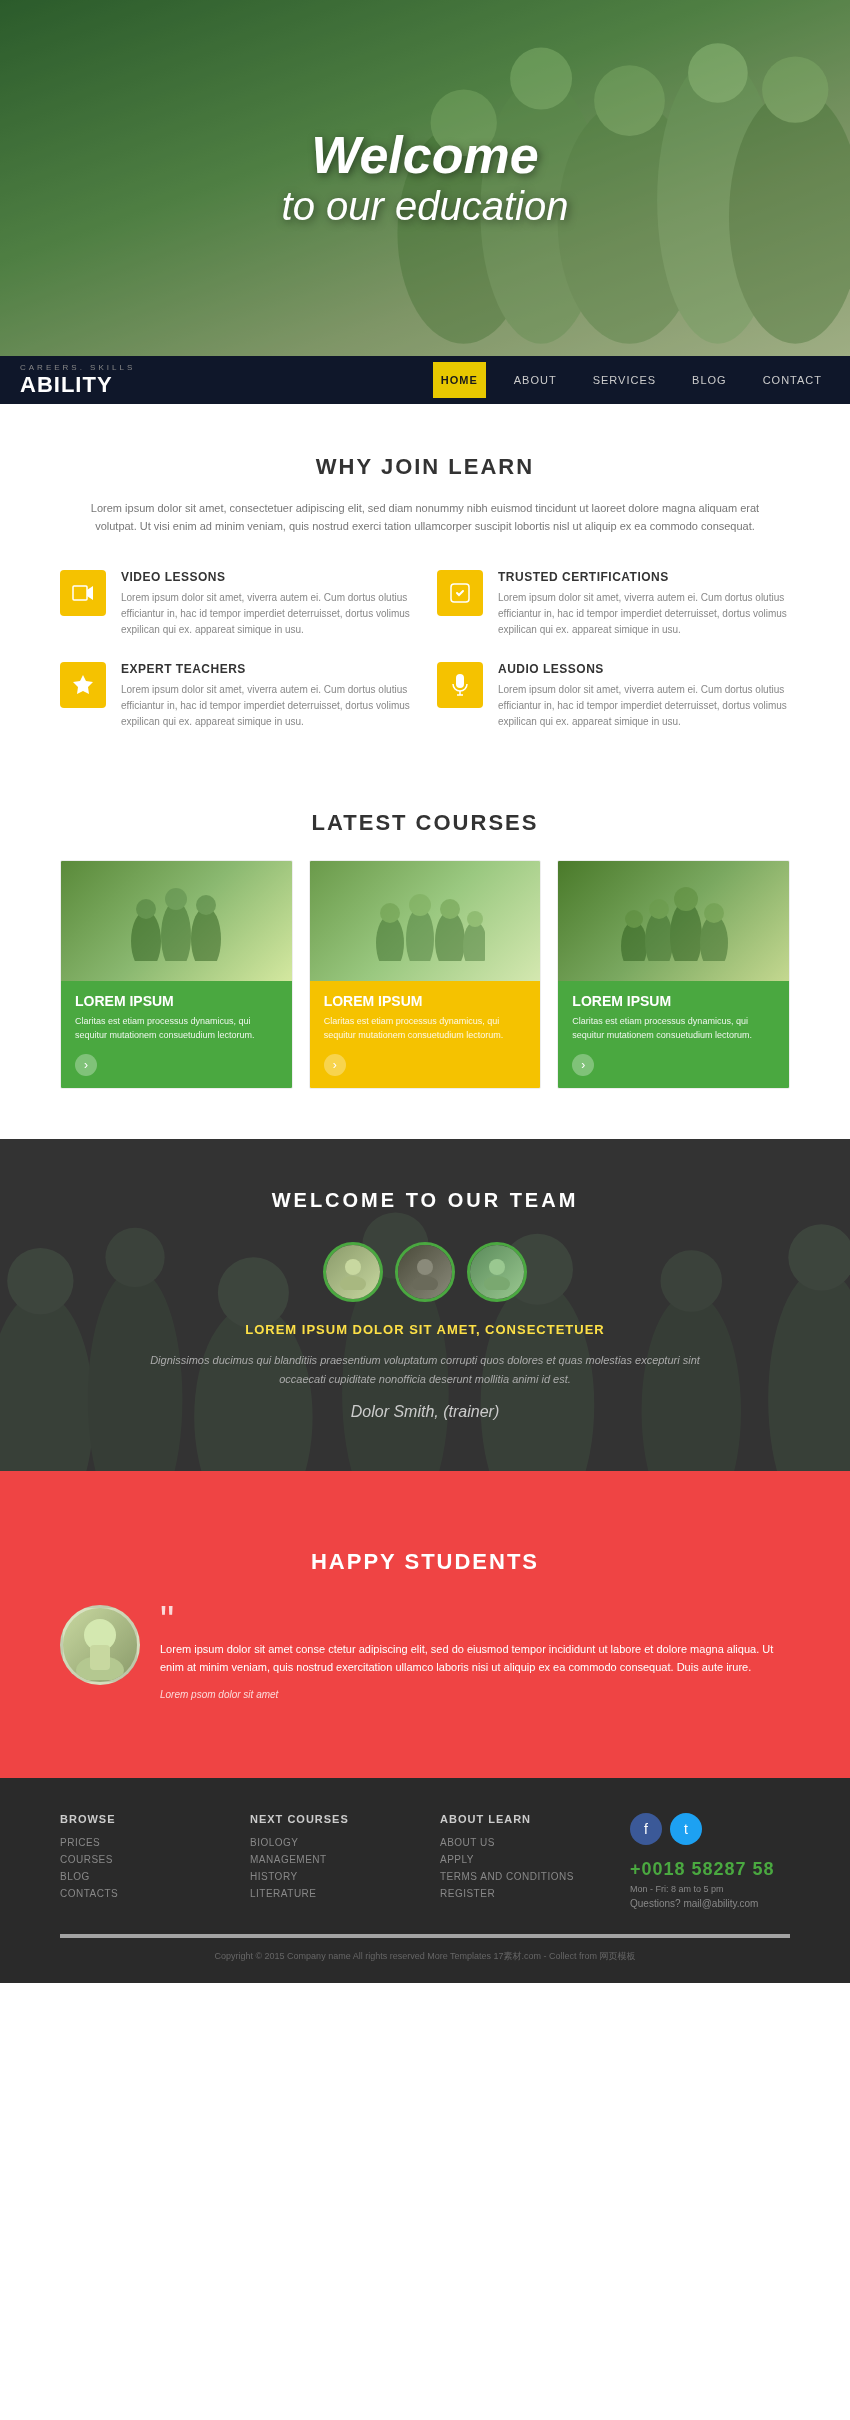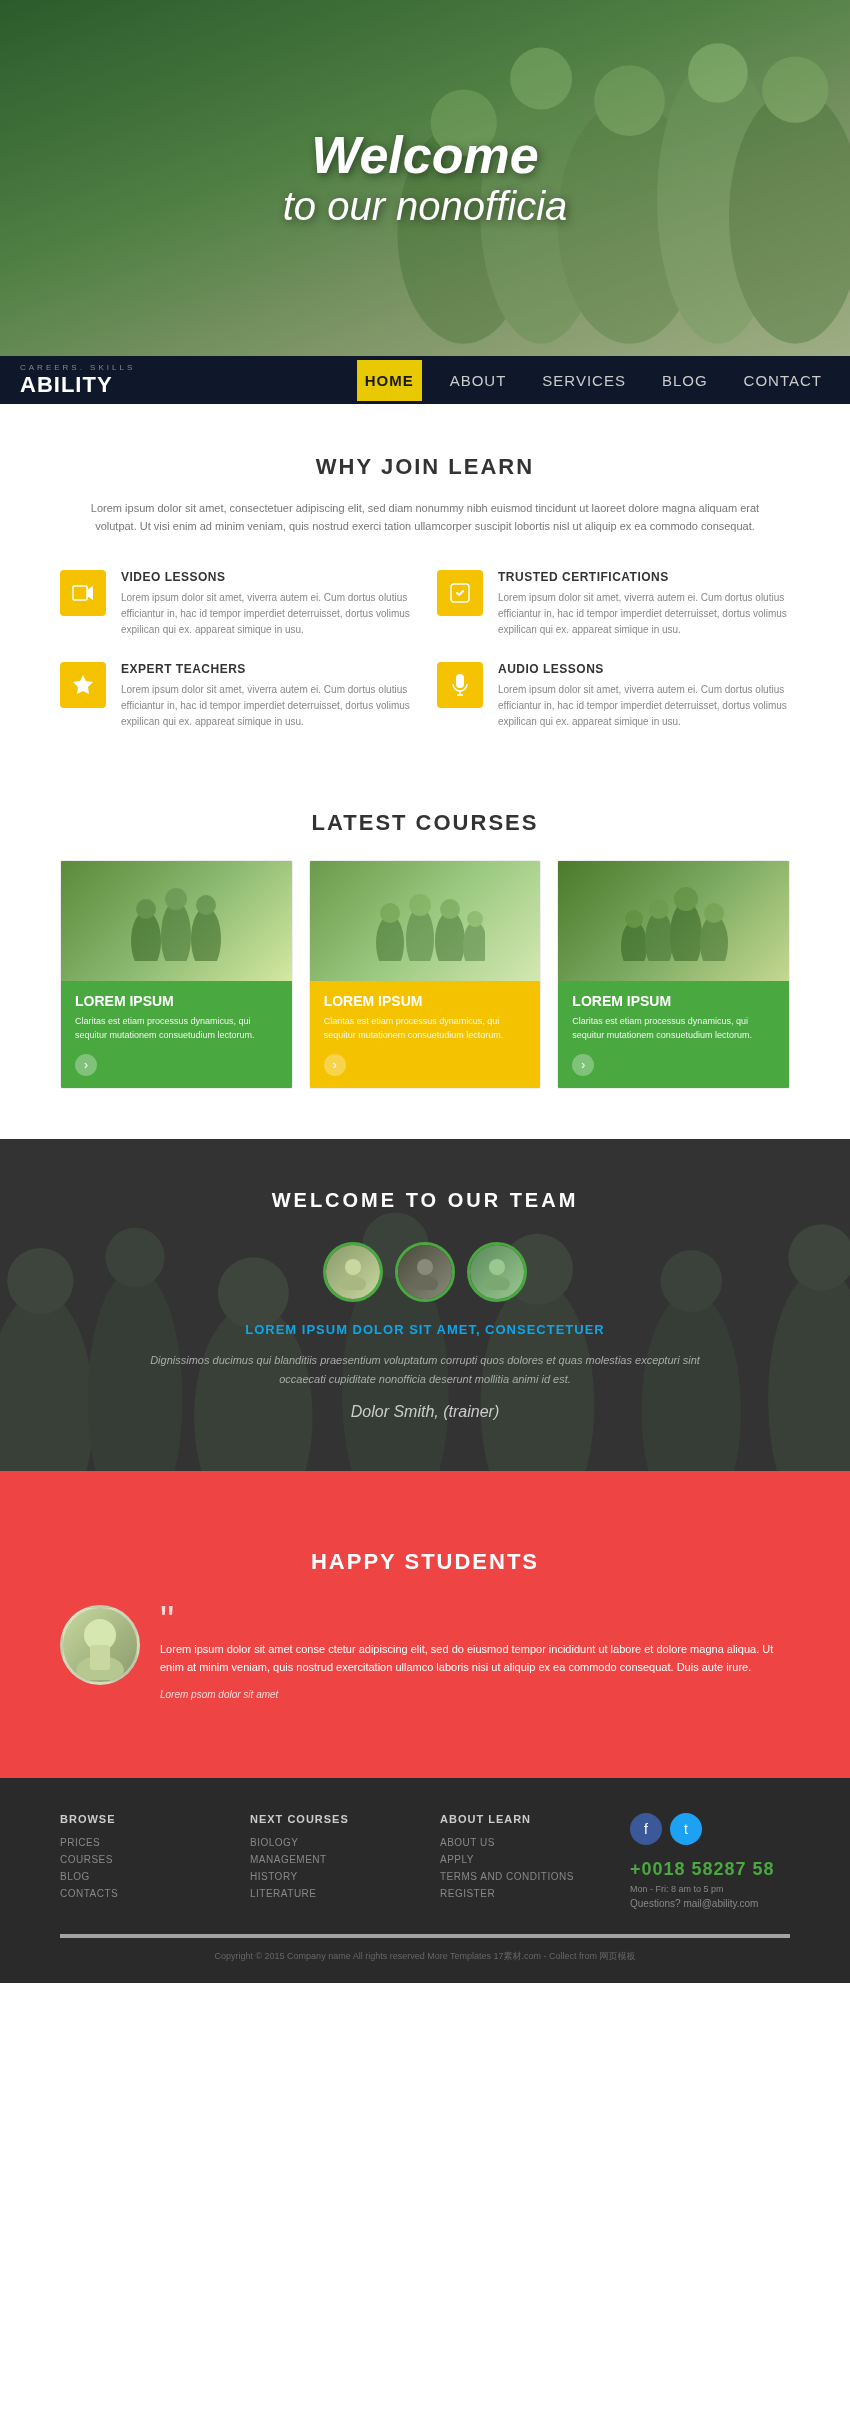--- a/index.html
+++ b/index.html
@@ -59,21 +59,21 @@
     .navbar-brand .careers {
       font-size: 8px; color: #888; letter-spacing: 3px; text-transform: uppercase;
     }
     .navbar-brand .ability {
       font-size: 22px; font-weight: bold; color: white; letter-spacing: 1px;
     }
     .navbar-links {
       display: flex; gap: 20px; align-items: center;
     }
     .navbar-links a {
-      color: #ccc; text-decoration: none; font-size: 15px; text-transform: uppercase; letter-spacing: 1px;
+      color: #ccc; text-decoration: none; font-size: 11px; text-transform: uppercase; letter-spacing: 1px;
       padding: 12px 8px;
       text-align: right;
     }
     .navbar-links a.active {
       background: #e8c800; color: #1a1a1a; font-weight: bold;
     }
 
     
     .section-why {
       padding: 50px 60px 40px;
@@ -197,21 +197,21 @@
     }
     .team-avatar.active { border-color: #4aa840; }
     .team-avatar-inner {
       width: 100%; height: 100%;
       display: flex; align-items: center; justify-content: center;
     }
     .av1 { background: linear-gradient(135deg, #8a9a6a, #c8d8a0); }
     .av2 { background: linear-gradient(135deg, #4a4a3a, #8a8a7a); }
     .av3 { background: linear-gradient(135deg, #5a8a5a, #9ac890); }
     .team-quote-title {
-      font-size: 13px; font-weight: bold; color: #0ea5e9; text-transform: uppercase; letter-spacing: 1px; margin-bottom: 14px;
+      font-size: 13px; font-weight: bold; color: #fde047; text-transform: uppercase; letter-spacing: 1px; margin-bottom: 14px;
     }
     .team-quote-text {
       font-size: 11px; color: #aaa; line-height: 1.7; max-width: 550px; margin: 8px auto 14px; font-style: italic;
     }
     .team-name {
       font-size: 16px; color: #ccc; font-style: italic;
     }
 
     
     .section-happy {
@@ -293,21 +293,21 @@
     <ellipse cx="380" cy="170" rx="55" ry="130" fill="#6a9a5a"></ellipse>
     <ellipse cx="450" cy="185" rx="60" ry="115" fill="#3a6a2a"></ellipse>
     <circle cx="150" cy="100" r="30" fill="#8ab870"></circle>
     <circle cx="220" cy="60" r="28" fill="#9ac880"></circle>
     <circle cx="300" cy="80" r="32" fill="#8ab870"></circle>
     <circle cx="380" cy="55" r="27" fill="#aad890"></circle>
     <circle cx="450" cy="70" r="30" fill="#8ab870"></circle>
   </svg>
   <div class="hero-text">
     <h1>Welcome</h1>
-    <h2>to our nonofficia</h2>
+    <h2>to our education</h2>
   </div>
 </div>
 
 <nav class="navbar">
   <div class="navbar-brand">
     <span class="careers">CAREERS. SKILLS</span>
     <span class="ability">ABILITY</span>
   </div>
   <div class="navbar-links">
     <a class="active">HOME</a>

